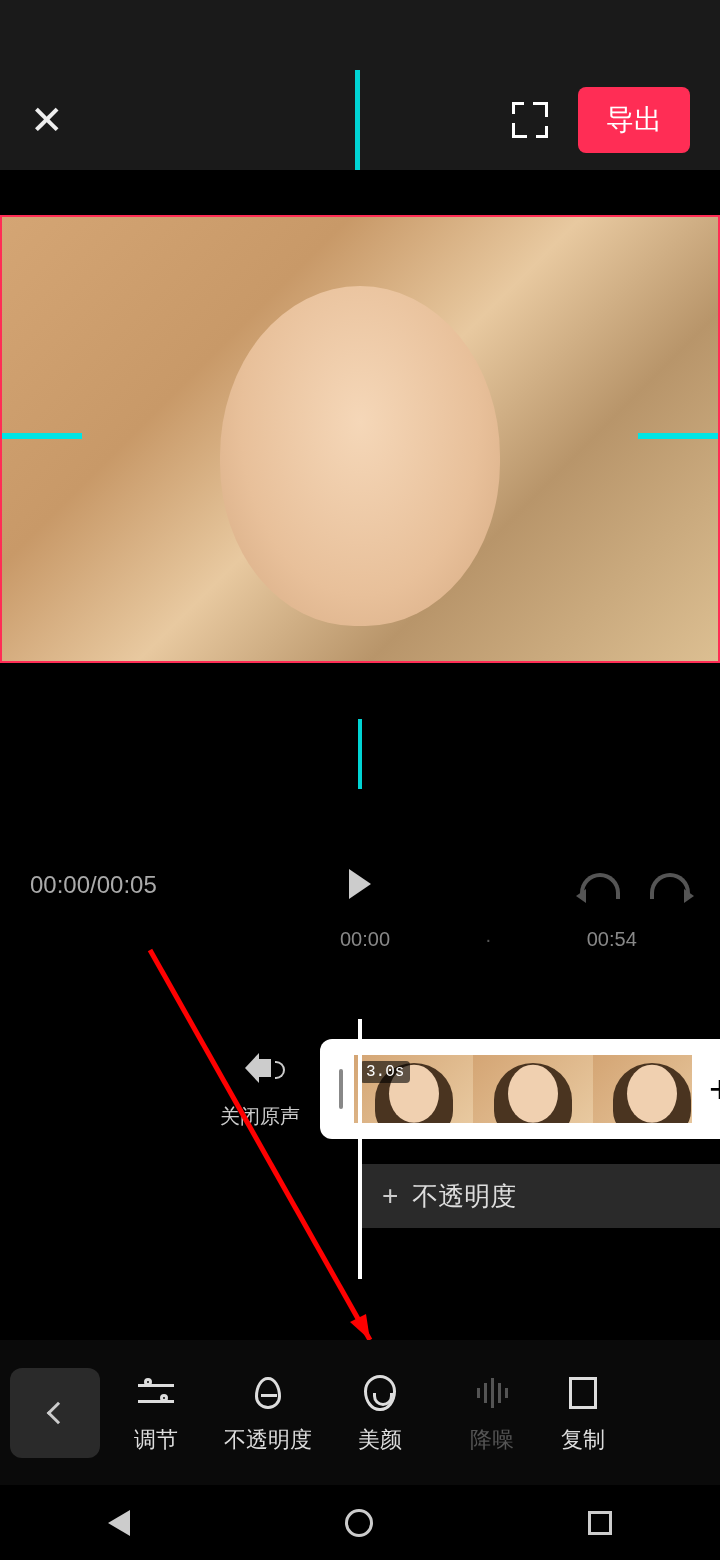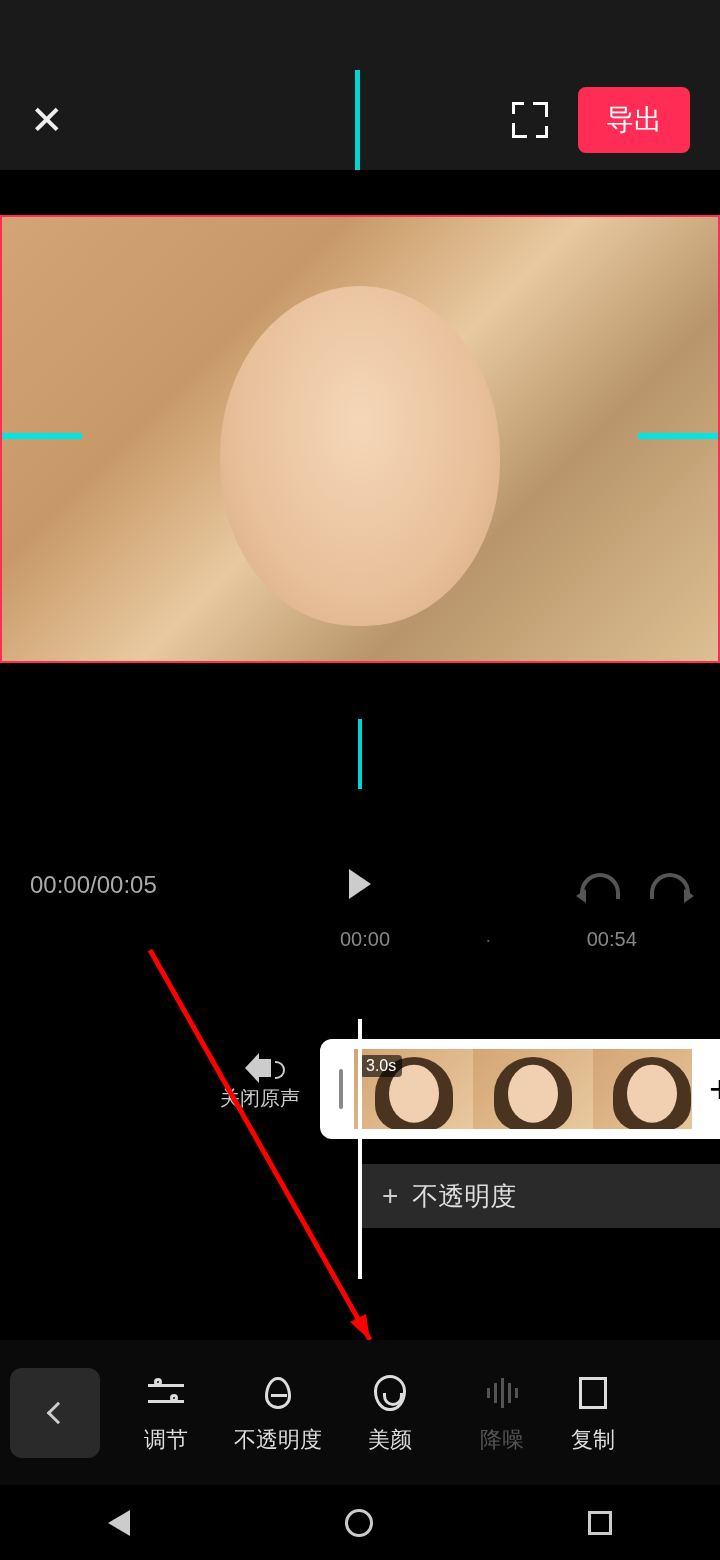--- a/index.html
+++ b/index.html
@@ -197,21 +197,21 @@
     border-bottom: 15px solid transparent;
   }
   .speaker-icon::after {
     content: ""; position: absolute;
     right: -14px; top: 2px;
     width: 8px; height: 14px;
     border: 2px solid #ccc;
     border-left: none;
     border-radius: 0 10px 10px 0;
   }
-  .mute-label { color: #ccc; font-size: 20px; margin-top: 4px; }
+  .mute-label { color: #ccc; font-size: 20px; margin-top: 22px; }
   .clip-strip {
     position: absolute;
     left: 320px; top: 20px;
     width: 400px; height: 100px;
     background: #fff;
     border-radius: 12px;
     display: flex;
     align-items: center;
     padding: 0 8px;
   }
@@ -223,23 +223,24 @@
     align-items: center;
     justify-content: center;
   }
   .clip-handle::before {
     content: ""; width: 4px; height: 40px;
     background: #888; border-radius: 2px;
   }
   .clip-thumbs {
     flex: 1;
     display: flex;
-    height: 80px;
+    height: 68px;
     gap: 0;
     position: relative;
+    font-family: Liberation Mono, monospace;
   }
   .thumb {
     flex: 1;
     background: linear-gradient(135deg, #d4a574, #e8c9a0);
     position: relative;
     overflow: hidden;
   }
   .thumb-face {
     position: absolute;
     left: 50%; top: 50%;
@@ -335,21 +336,20 @@
   .back-chevron {
     width: 16px; height: 16px;
     border-left: 3px solid #ccc;
     border-bottom: 3px solid #ccc;
     transform: rotate(45deg);
     margin-left: 6px;
   }
   .tools {
     flex: 1;
     display: flex;
-    padding-left: 10px;
   }
   .tool {
     width: 112px;
     text-align: center;
     cursor: pointer;
   }
   .tool.dim { opacity: 0.35; }
   .tool-icon {
     height: 44px;
     display: flex;

